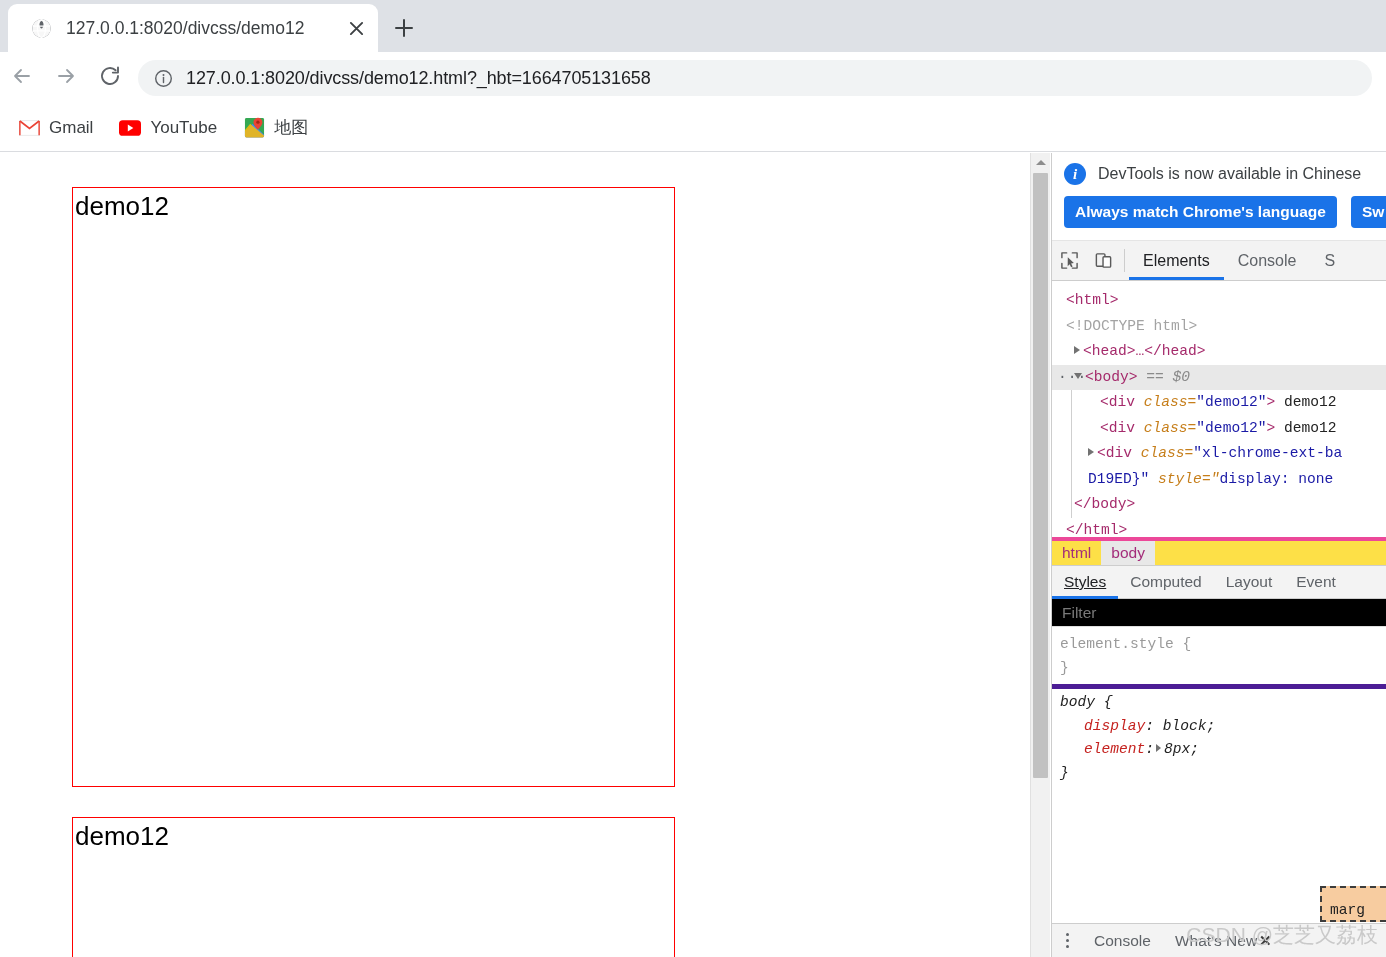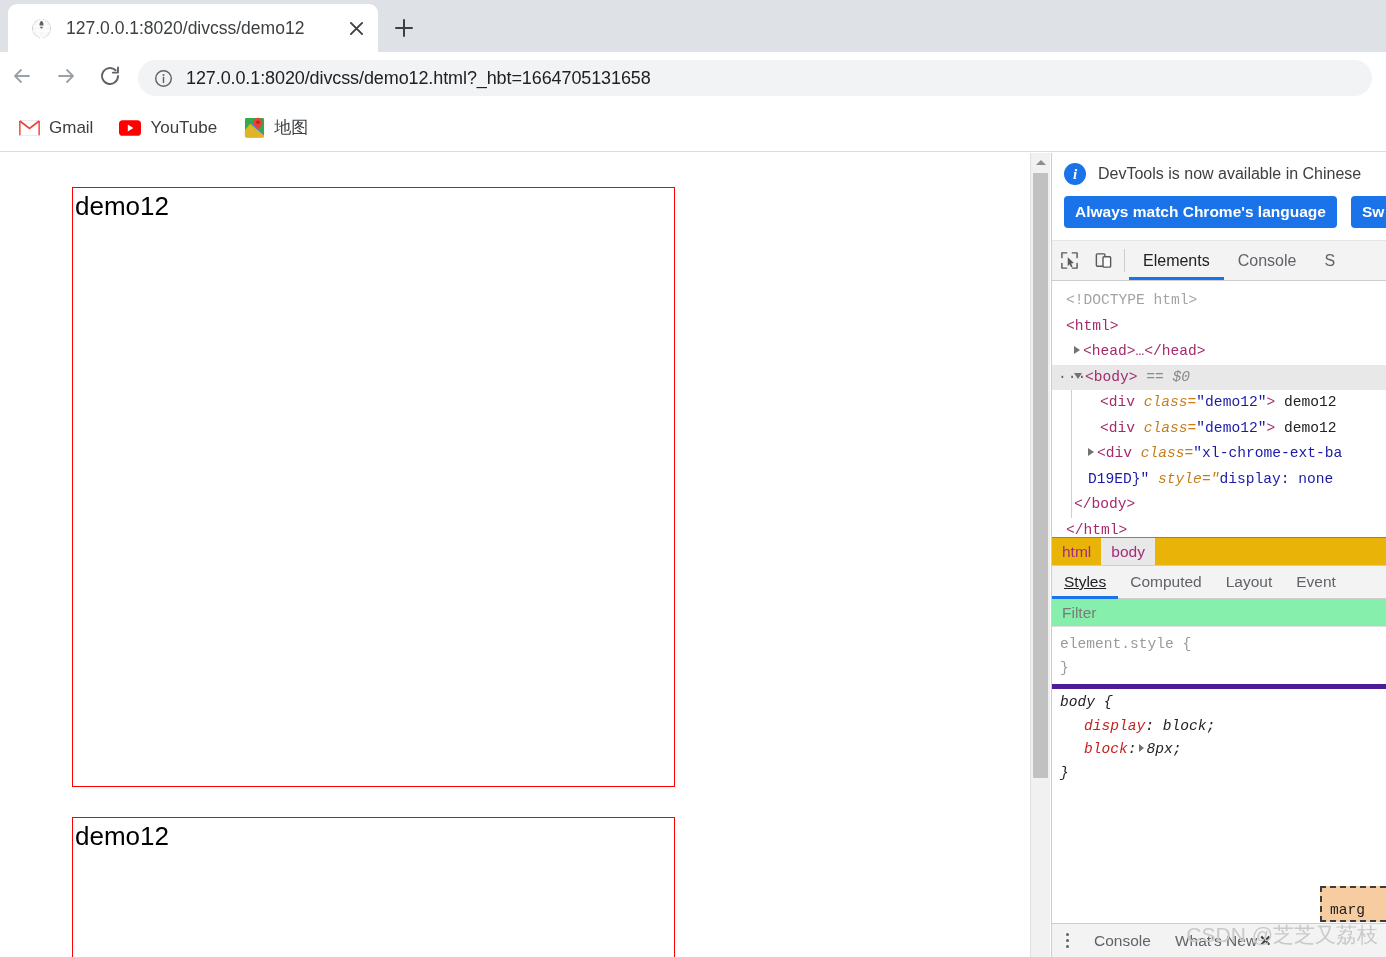--- a/index.html
+++ b/index.html
@@ -284,22 +284,22 @@
   .tok-txt { color: #222222; }
   .tok-gray { color: #8a8a8a; font-style: italic; }
   .dt-guide {
     position: absolute; left: 19px; top: 103px;
     width: 1px; height: 134px; background: #cfcfcf;
   }
 
   .dt-crumbs {
     display: flex; align-items: stretch;
     height: 28px;
-    background: #eab308;
-    border-top: 1px solid #ec4899;
+    background: #fde047;
+    border-top: 4px solid #ec4899;
     font-size: 15.5px;
   }
   .dt-crumb {
     display: flex; align-items: center;
     padding: 0 10px;
     color: #a32c7a;
   }
   .dt-crumb.active { background: #e8e8e8; }
 
   .dt-styletabs {
@@ -319,21 +319,21 @@
   }
   .dt-stab.selected { color: #202124; text-decoration: underline; }
   .dt-stab.selected::after {
     content: ""; position: absolute;
     left: 0; right: 0; bottom: -1px; height: 3px;
     background: #1a73e8;
   }
 
   .dt-filter {
     height: 28px;
-    background: #86efac;
+    background: #000000;
     border-bottom: 1px solid #e0e0e0;
     display: flex; align-items: center;
     padding-left: 10px;
     font-size: 15.5px;
     color: #7a7a7a;
   }
 
   .dt-styles {
     font-family: "Liberation Mono", monospace;
     font-size: 14.6px;
@@ -551,25 +551,25 @@
       <div class="dt-sep"></div>
       <div class="dt-tab selected">Elements</div>
       <div class="dt-tab">Console</div>
       <div class="dt-tab">S</div>
     </div>
 
     <div class="dt-domtree">
       <div class="dt-guide"></div>
 
       <div class="dt-line">
+        <span class="tok-tag">&lt;html&gt;</span>
+      </div>
+
+      <div class="dt-line">
         <span class="tok-doctype">&lt;!DOCTYPE html&gt;</span>
-      </div>
-
-      <div class="dt-line">
-        <span class="tok-tag">&lt;html&gt;</span>
       </div>
 
       <div class="dt-line ind1">
         <span class="tri-r"></span><span class="tok-tag">&lt;head&gt;…&lt;/head&gt;</span>
       </div>
 
       <div class="dt-line ind1 selected">
         <span class="dots">···</span><span class="tri-d"></span><span class="tok-tag">&lt;body&gt;</span>
         <span class="tok-gray">== $0</span>
       </div>
@@ -625,21 +625,21 @@
       <div class="dt-rule sep">
         <div><span class="sel-gray">element.style</span><span class="sel-gray"> {</span></div>
         <div><span class="sel-gray">}</span></div>
       </div>
       <div class="dt-rule">
         <div><span class="sel-it">body</span><span class="sel-it"> {</span></div>
         <div>
           <span class="prop-k">display</span><span class="prop-v">: </span><span class="prop-v">block;</span>
         </div>
         <div>
-          <span class="prop-k">block</span><span class="prop-v">:</span><span class="prop-tri"></span><span class="prop-v">8px;</span>
+          <span class="prop-k">element</span><span class="prop-v">:</span><span class="prop-tri"></span><span class="prop-v">8px;</span>
         </div>
         <div><span class="sel-it">}</span></div>
       </div>
     </div>
 
     <div class="boxmodel-frag">
       <span>marg</span>
     </div>
 
     <div class="dt-drawer">

